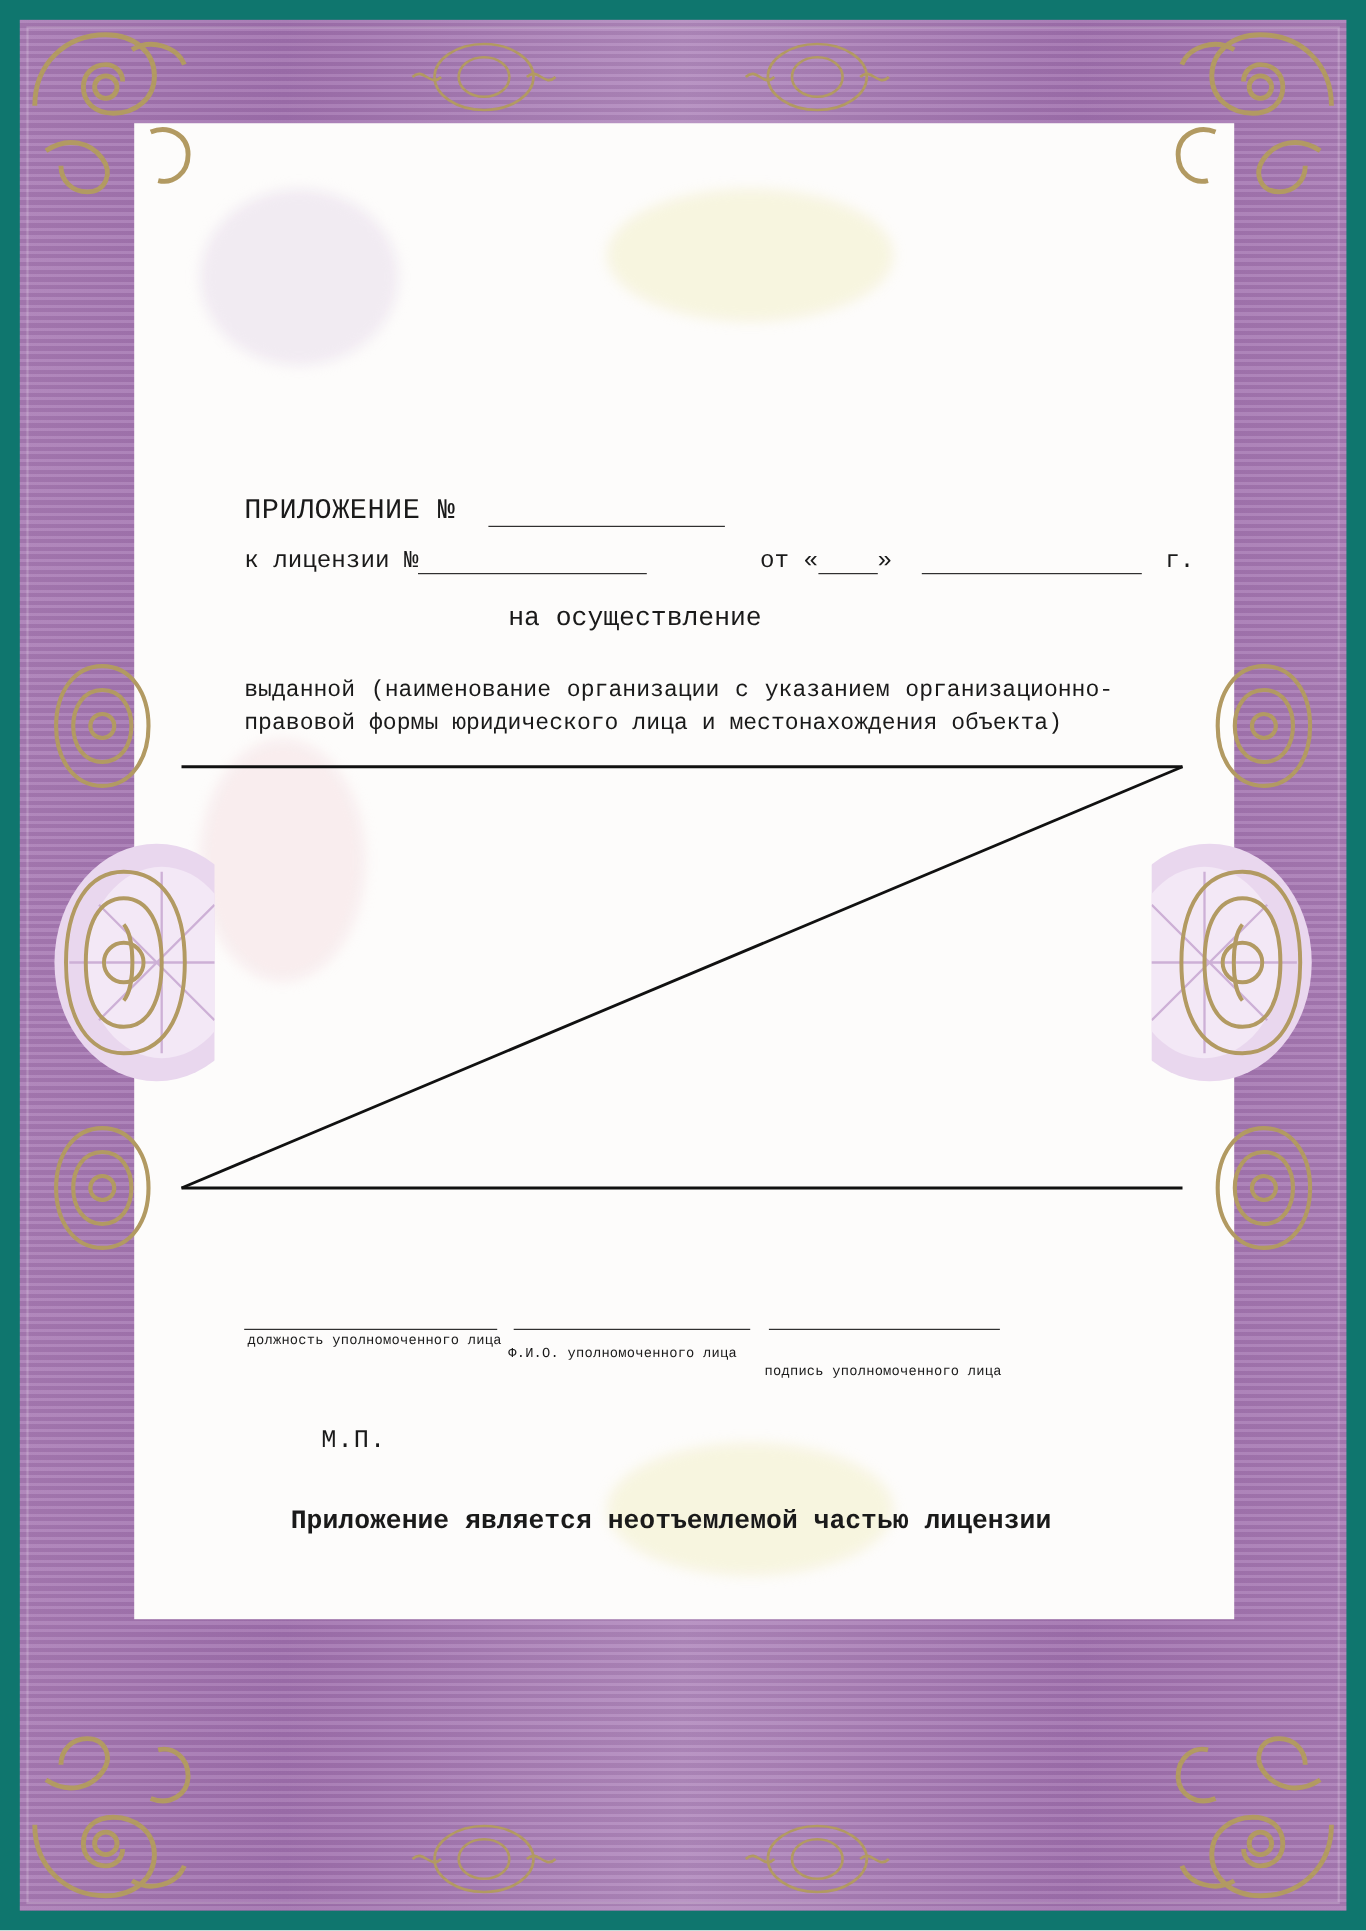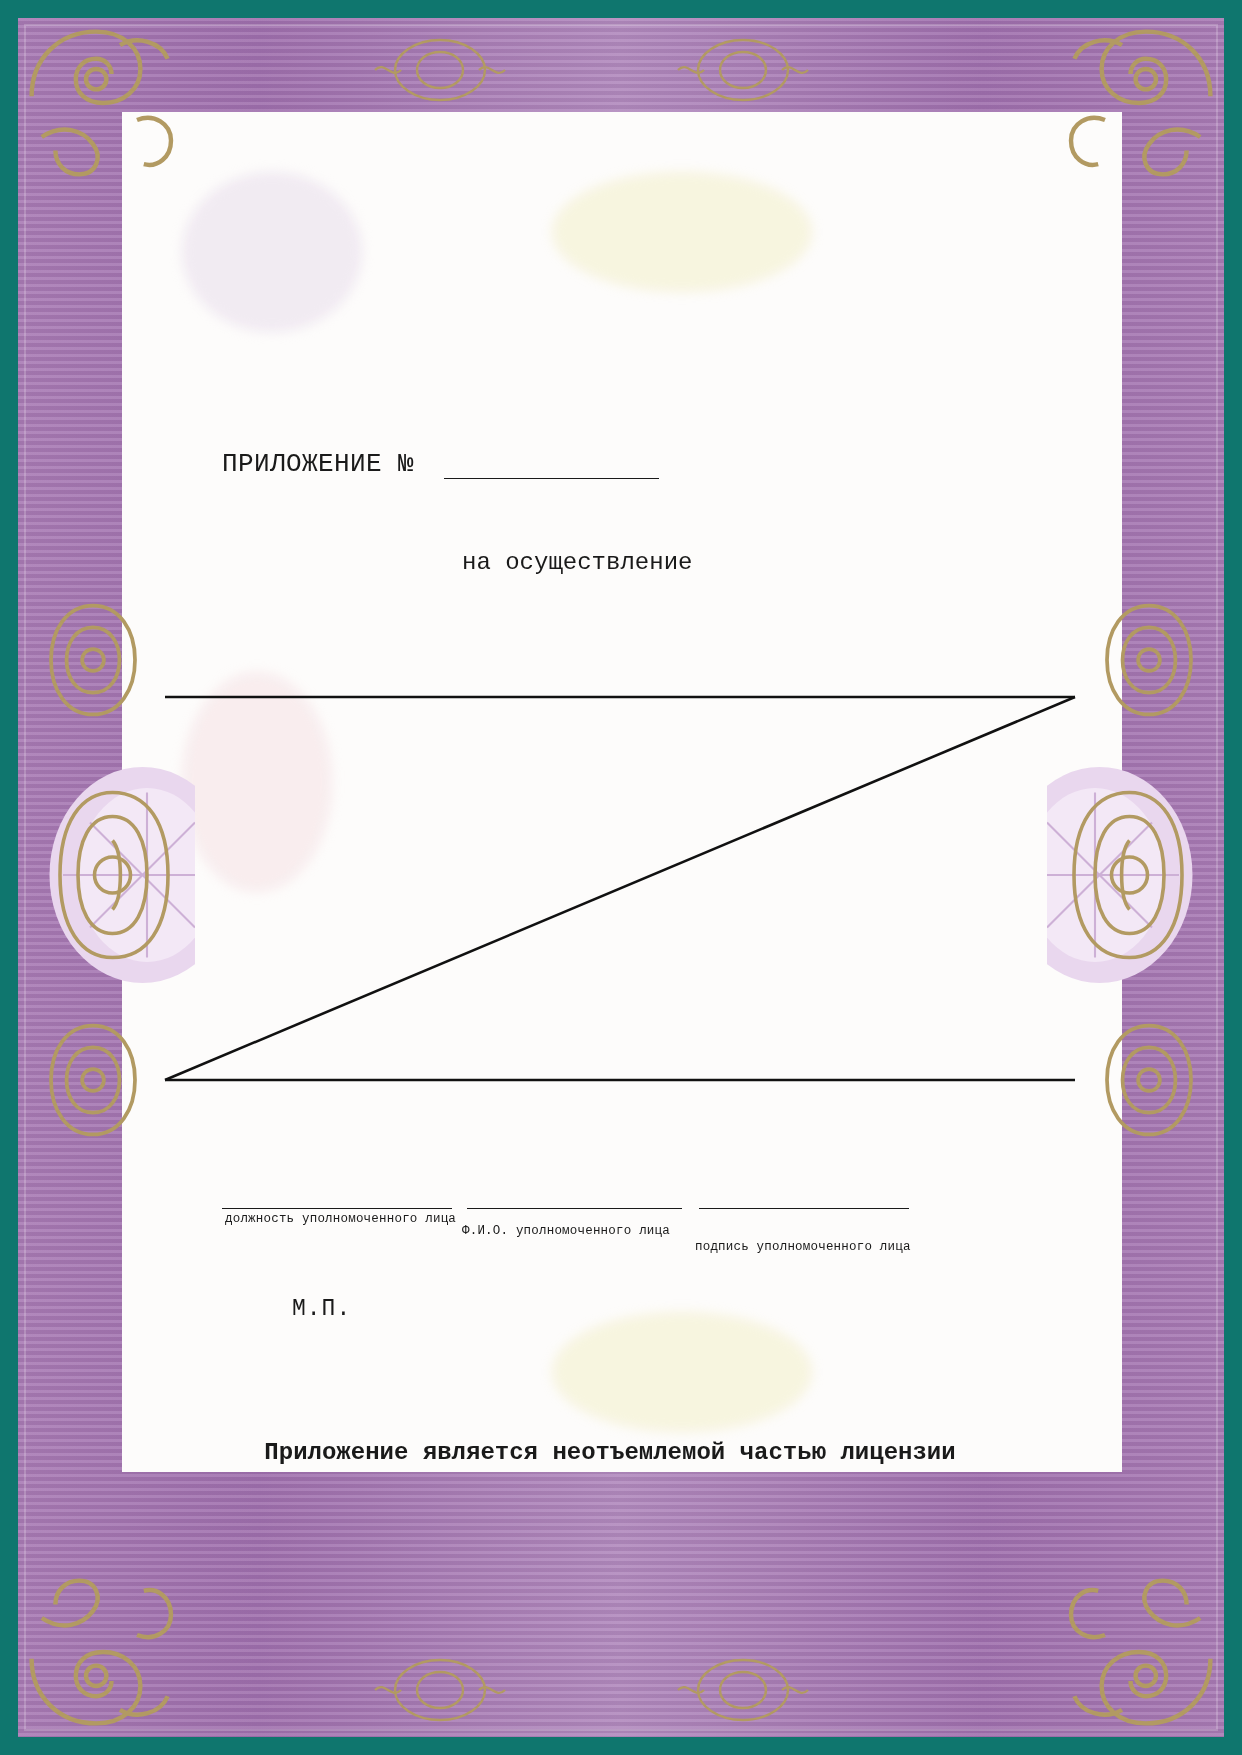--- a/index.html
+++ b/index.html
@@ -136,21 +136,21 @@
     letter-spacing: 0.2px;
   }
   .t-mp {
     left: 170px;
     top: 1184px;
     font-size: 23px;
     letter-spacing: 1px;
   }
   .t-footer {
     left: 0;
-    top: 1327px;
+    top: 1258px;
     width: 976px;
     text-align: center;
     font-size: 24px;
     font-weight: bold;
     white-space: nowrap;
   }
 </style>
 </head>
 <body>
 
@@ -295,23 +295,31 @@
     </g>
   </svg>
 
   <div class="content">
 
     <div class="line-row t-prilozhenie">
       <span>ПРИЛОЖЕНИЕ №</span>
       <span class="rule" style="width:215px; height:22px; margin-left:14px;"></span>
     </div>
 
+    <div class="line-row t-licenzii">
+      <span>к лицензии №</span><span class="rule" style="width:208px; height:18px;"></span>
+      <span style="display:inline-block; width:76px;"></span>
+      <span>от «</span><span class="rule" style="width:54px; height:18px;"></span><span>»</span>
+      <span class="rule" style="width:200px; height:18px; margin-left:14px;"></span>
+      <span style="margin-left:8px;">г.</span>
+    </div>
 
     <div class="line-row t-osushch">на осуществление</div>
 
+    <div class="line-row t-vydannoy">выданной (наименование организации с указанием организационно-правовой формы юридического лица и местонахождения объекта)</div>
 
     <svg class="cross-box" viewBox="0 0 920 395" preserveAspectRatio="none">
       <g stroke="#111111" stroke-width="2.6" fill="none">
         <line x1="5" y1="5" x2="915" y2="5"></line>
         <line x1="915" y1="5" x2="5" y2="388"></line>
         <line x1="5" y1="388" x2="915" y2="388"></line>
       </g>
     </svg>
 
     <div class="sig-line" style="left:100px; top:1096px; width:230px;"></div>

